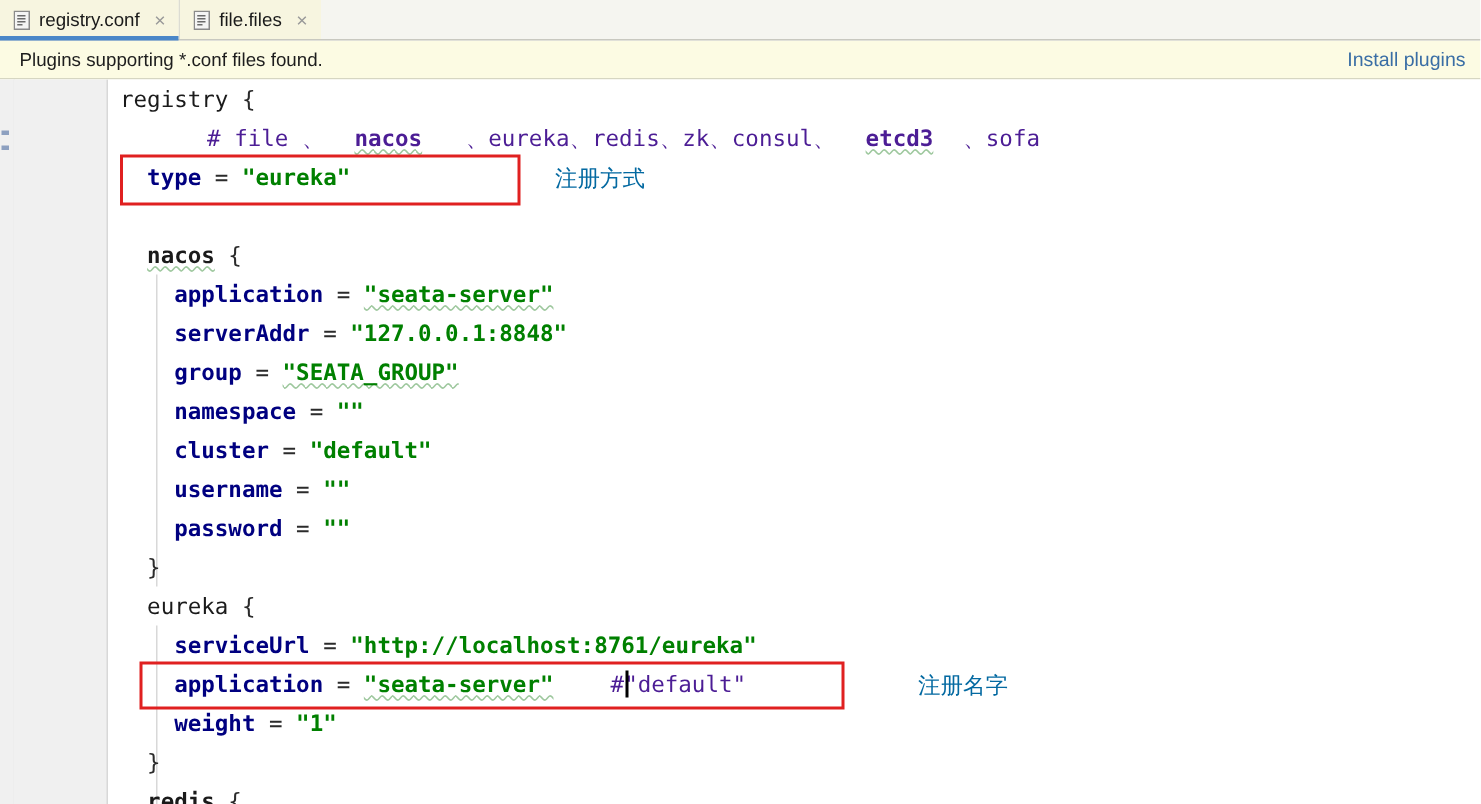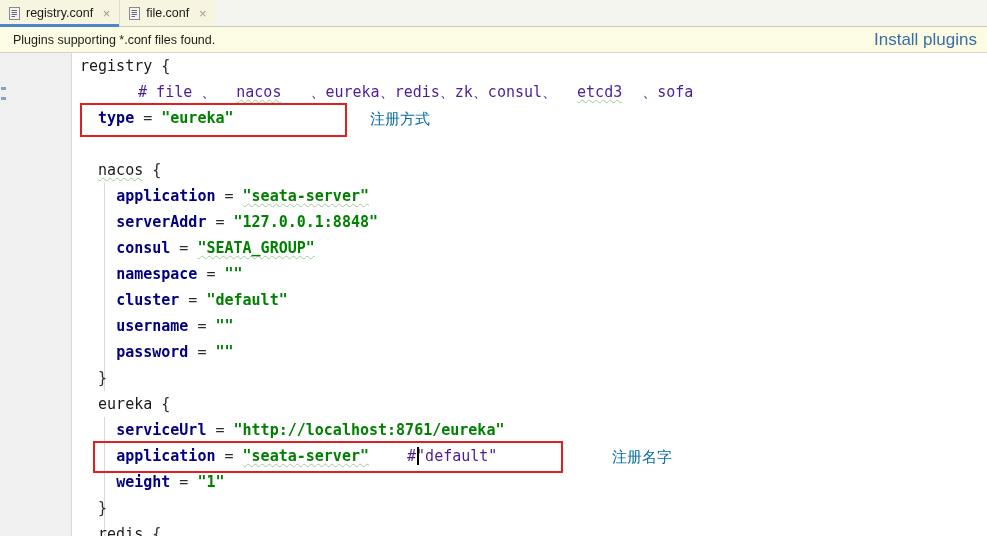--- a/index.html
+++ b/index.html
@@ -76,21 +76,21 @@
     display: flex;
     align-items: center;
     justify-content: space-between;
     padding: 0 10px 0 13px;
     font-size: 12.5px;
     color: #1d1d1d;
   }
   .notif-link {
     color: #3a6ea5;
     cursor: pointer;
-    font-size: 17px;
+    font-size: 13px;
   }
 
   
   .editor {
     position: relative;
     height: 484px;
     background: #ffffff;
     overflow: hidden;
   }
   .left-strip {
@@ -168,20 +168,21 @@
   .str { color: #008000; font-weight: bold; }    
   .cmt { color: #4c1d95; margin-left: 20px; }                       
   .pln { color: #1a1a1a; }                       
 
   .squig {
     text-decoration: underline;
     text-decoration-style: wavy;
     text-decoration-color: #9ec89e;
     text-decoration-thickness: 1px;
     text-underline-offset: 2px;
+    font-weight: bold;
   }
 
   .indent-guide {
     position: absolute;
     width: 1px;
     background: #d8d8d8;
   }
 
   .caret {
     position: absolute;
@@ -226,21 +227,21 @@
   <div class="tab">
     <span class="file-icon">
       <svg width="11" height="13" viewBox="0 0 11 13">
         <rect x="0.5" y="0.5" width="10" height="12" fill="#f4f4f4" stroke="#8a8a8a"></rect>
         <line x1="2.5" y1="3.5" x2="8" y2="3.5" stroke="#6a6a6a"></line>
         <line x1="2.5" y1="5.5" x2="8" y2="5.5" stroke="#6a6a6a"></line>
         <line x1="2.5" y1="7.5" x2="8" y2="7.5" stroke="#6a6a6a"></line>
         <line x1="2.5" y1="9.5" x2="6" y2="9.5" stroke="#6a6a6a"></line>
       </svg>
     </span>
-    <span class="tab-label">file.conf</span>
+    <span class="tab-label">file.files</span>
     <span class="tab-close">×</span>
   </div>
 </div>
 
 <div class="notif-bar">
   <span>Plugins supporting *.conf files found.</span>
   <span class="notif-link">Install plugins</span>
 </div>
 
 <div class="editor">
@@ -294,21 +295,21 @@
     <div class="code-line" style="top:52px"><span class="op">  </span><span class="k">type</span><span class="op"> = </span><span class="str">"eureka"</span></div>
 
     <div class="code-line" style="top:78px"></div>
 
     <div class="code-line" style="top:104px"><span class="op">  </span><span class="pln squig">nacos</span><span class="op"> {</span></div>
 
     <div class="code-line" style="top:130px"><span class="op">    </span><span class="k">application</span><span class="op"> = </span><span class="str squig">"seata-server"</span></div>
 
     <div class="code-line" style="top:156px"><span class="op">    </span><span class="k">serverAddr</span><span class="op"> = </span><span class="str">"127.0.0.1:8848"</span></div>
 
-    <div class="code-line" style="top:182px"><span class="op">    </span><span class="k">consul</span><span class="op"> = </span><span class="str squig">"SEATA_GROUP"</span></div>
+    <div class="code-line" style="top:182px"><span class="op">    </span><span class="k">group</span><span class="op"> = </span><span class="str squig">"SEATA_GROUP"</span></div>
 
     <div class="code-line" style="top:208px"><span class="op">    </span><span class="k">namespace</span><span class="op"> = </span><span class="str">""</span></div>
 
     <div class="code-line" style="top:234px"><span class="op">    </span><span class="k">cluster</span><span class="op"> = </span><span class="str">"default"</span></div>
 
     <div class="code-line" style="top:260px"><span class="op">    </span><span class="k">username</span><span class="op"> = </span><span class="str">""</span></div>
 
     <div class="code-line" style="top:286px"><span class="op">    </span><span class="k">password</span><span class="op"> = </span><span class="str">""</span></div>
 
     <div class="code-line" style="top:312px"><span class="op">  </span><span class="op">}</span></div>

